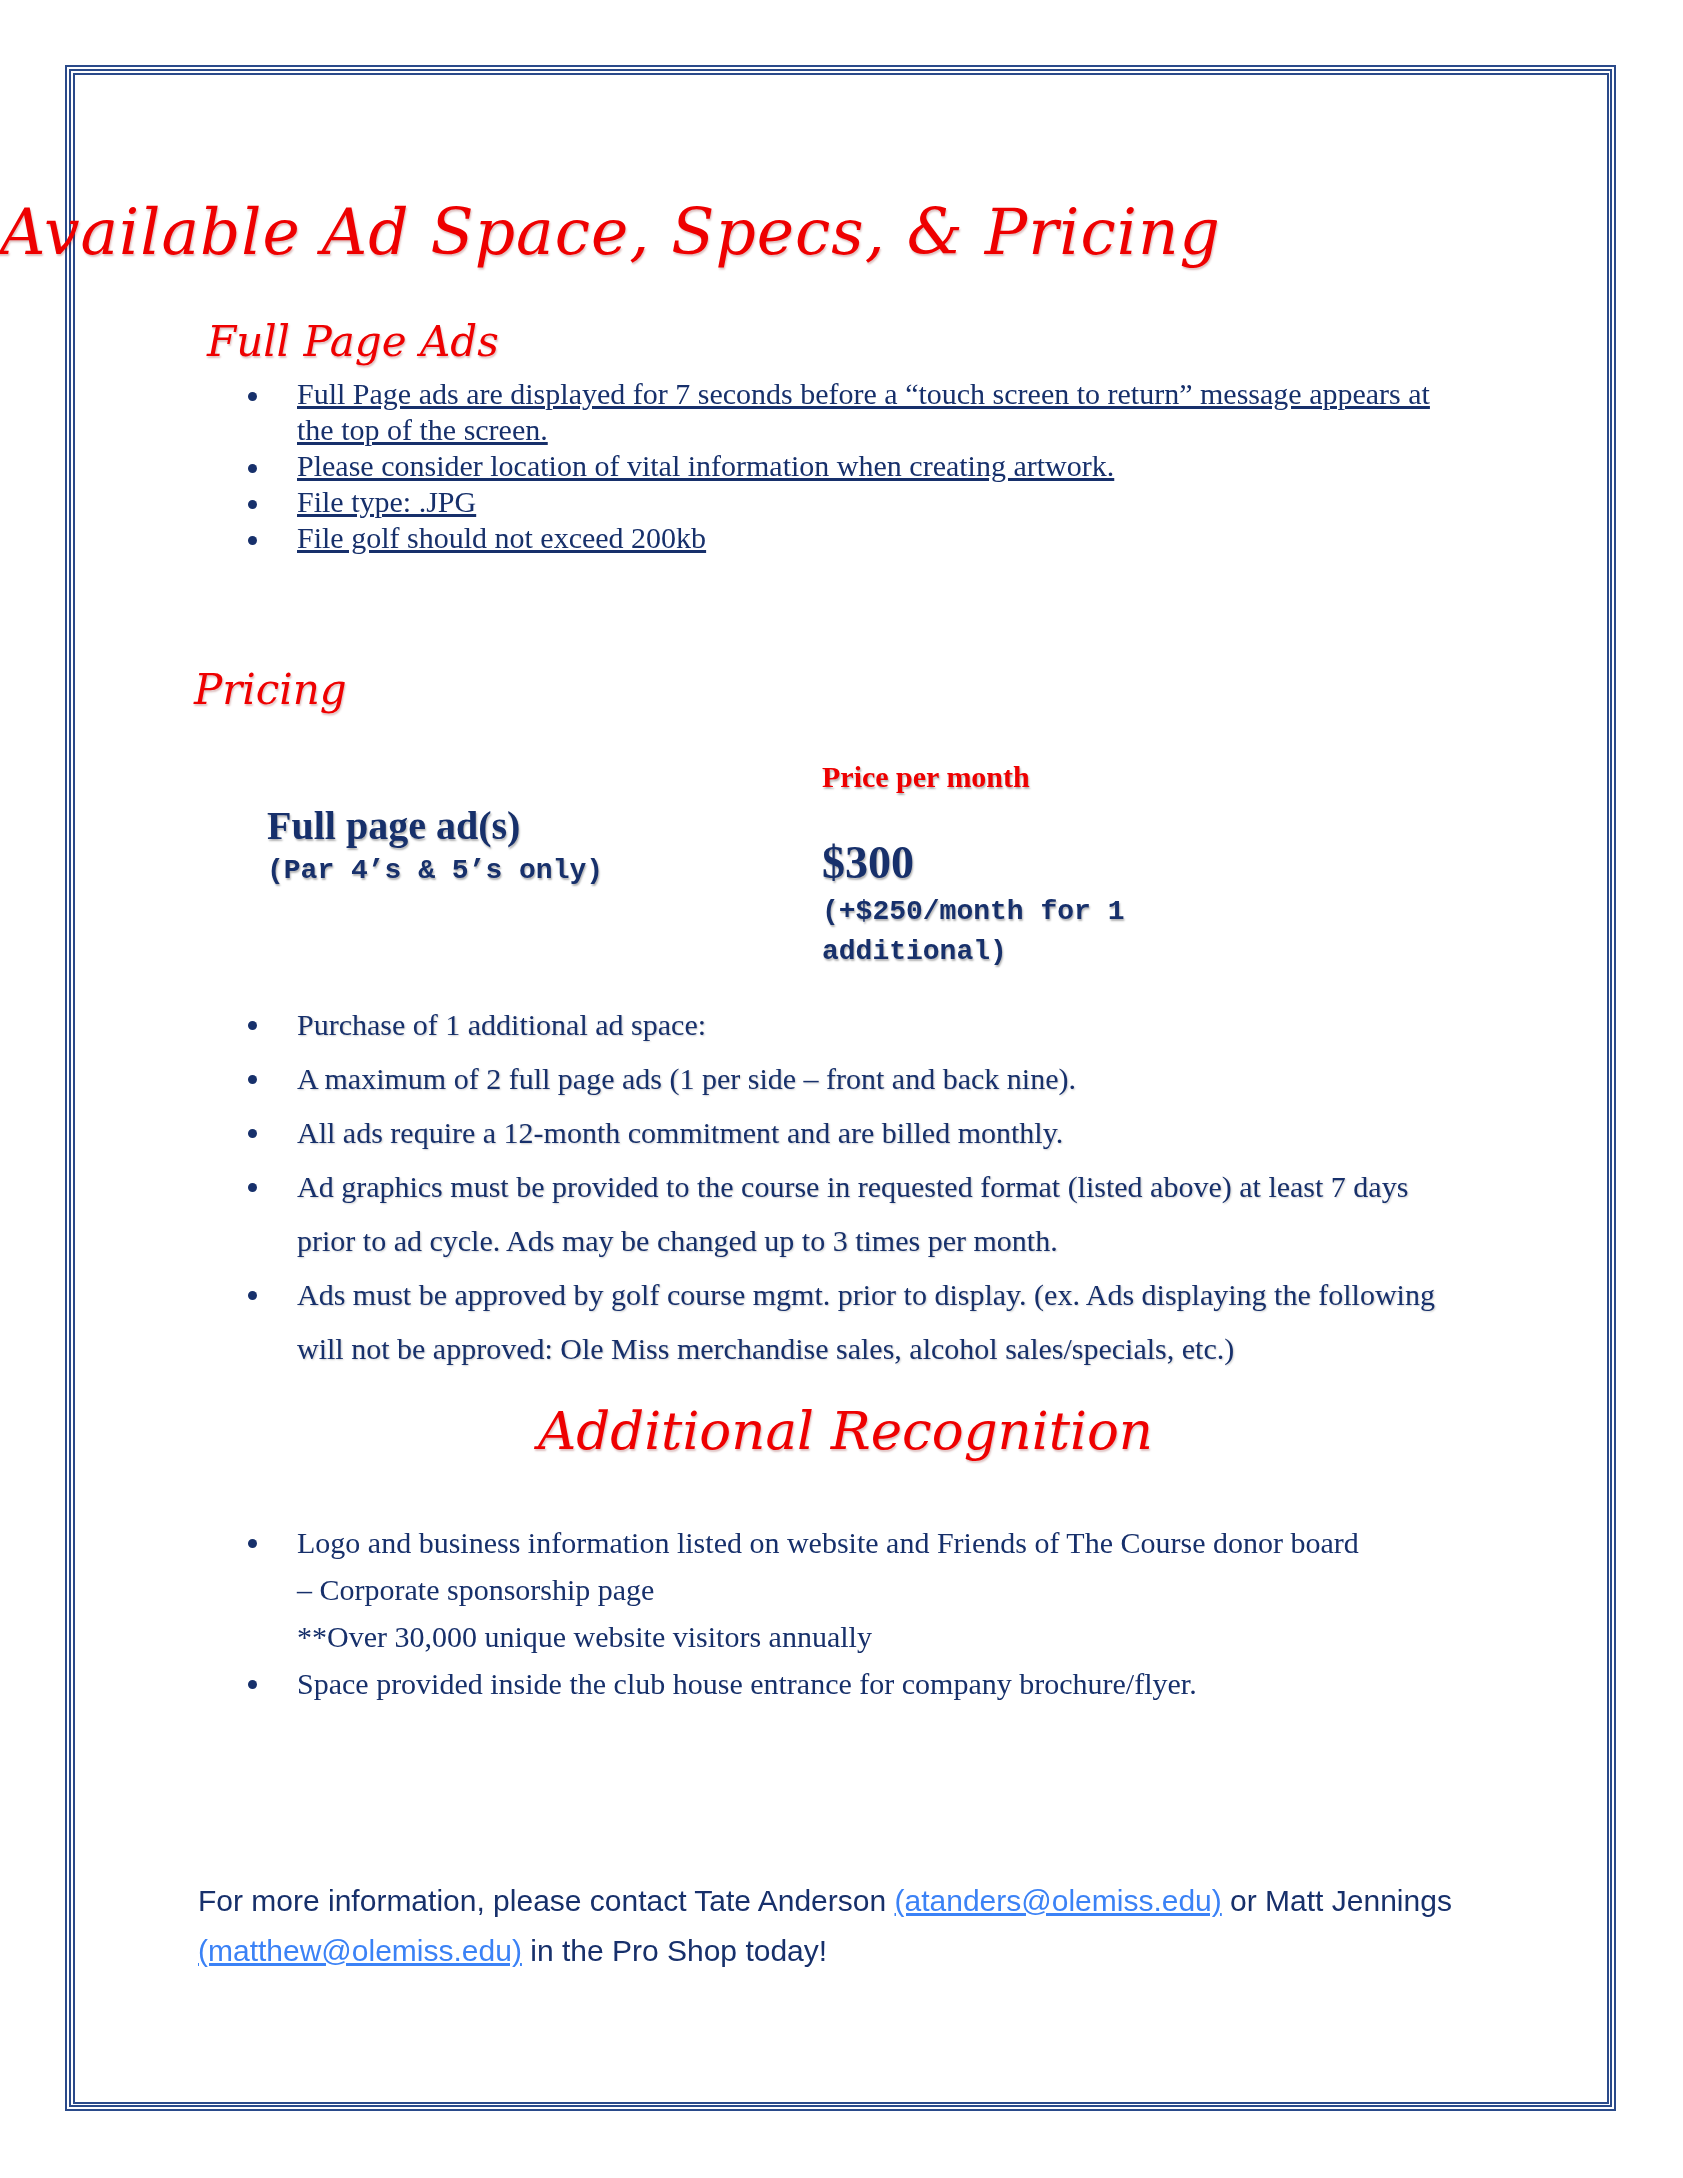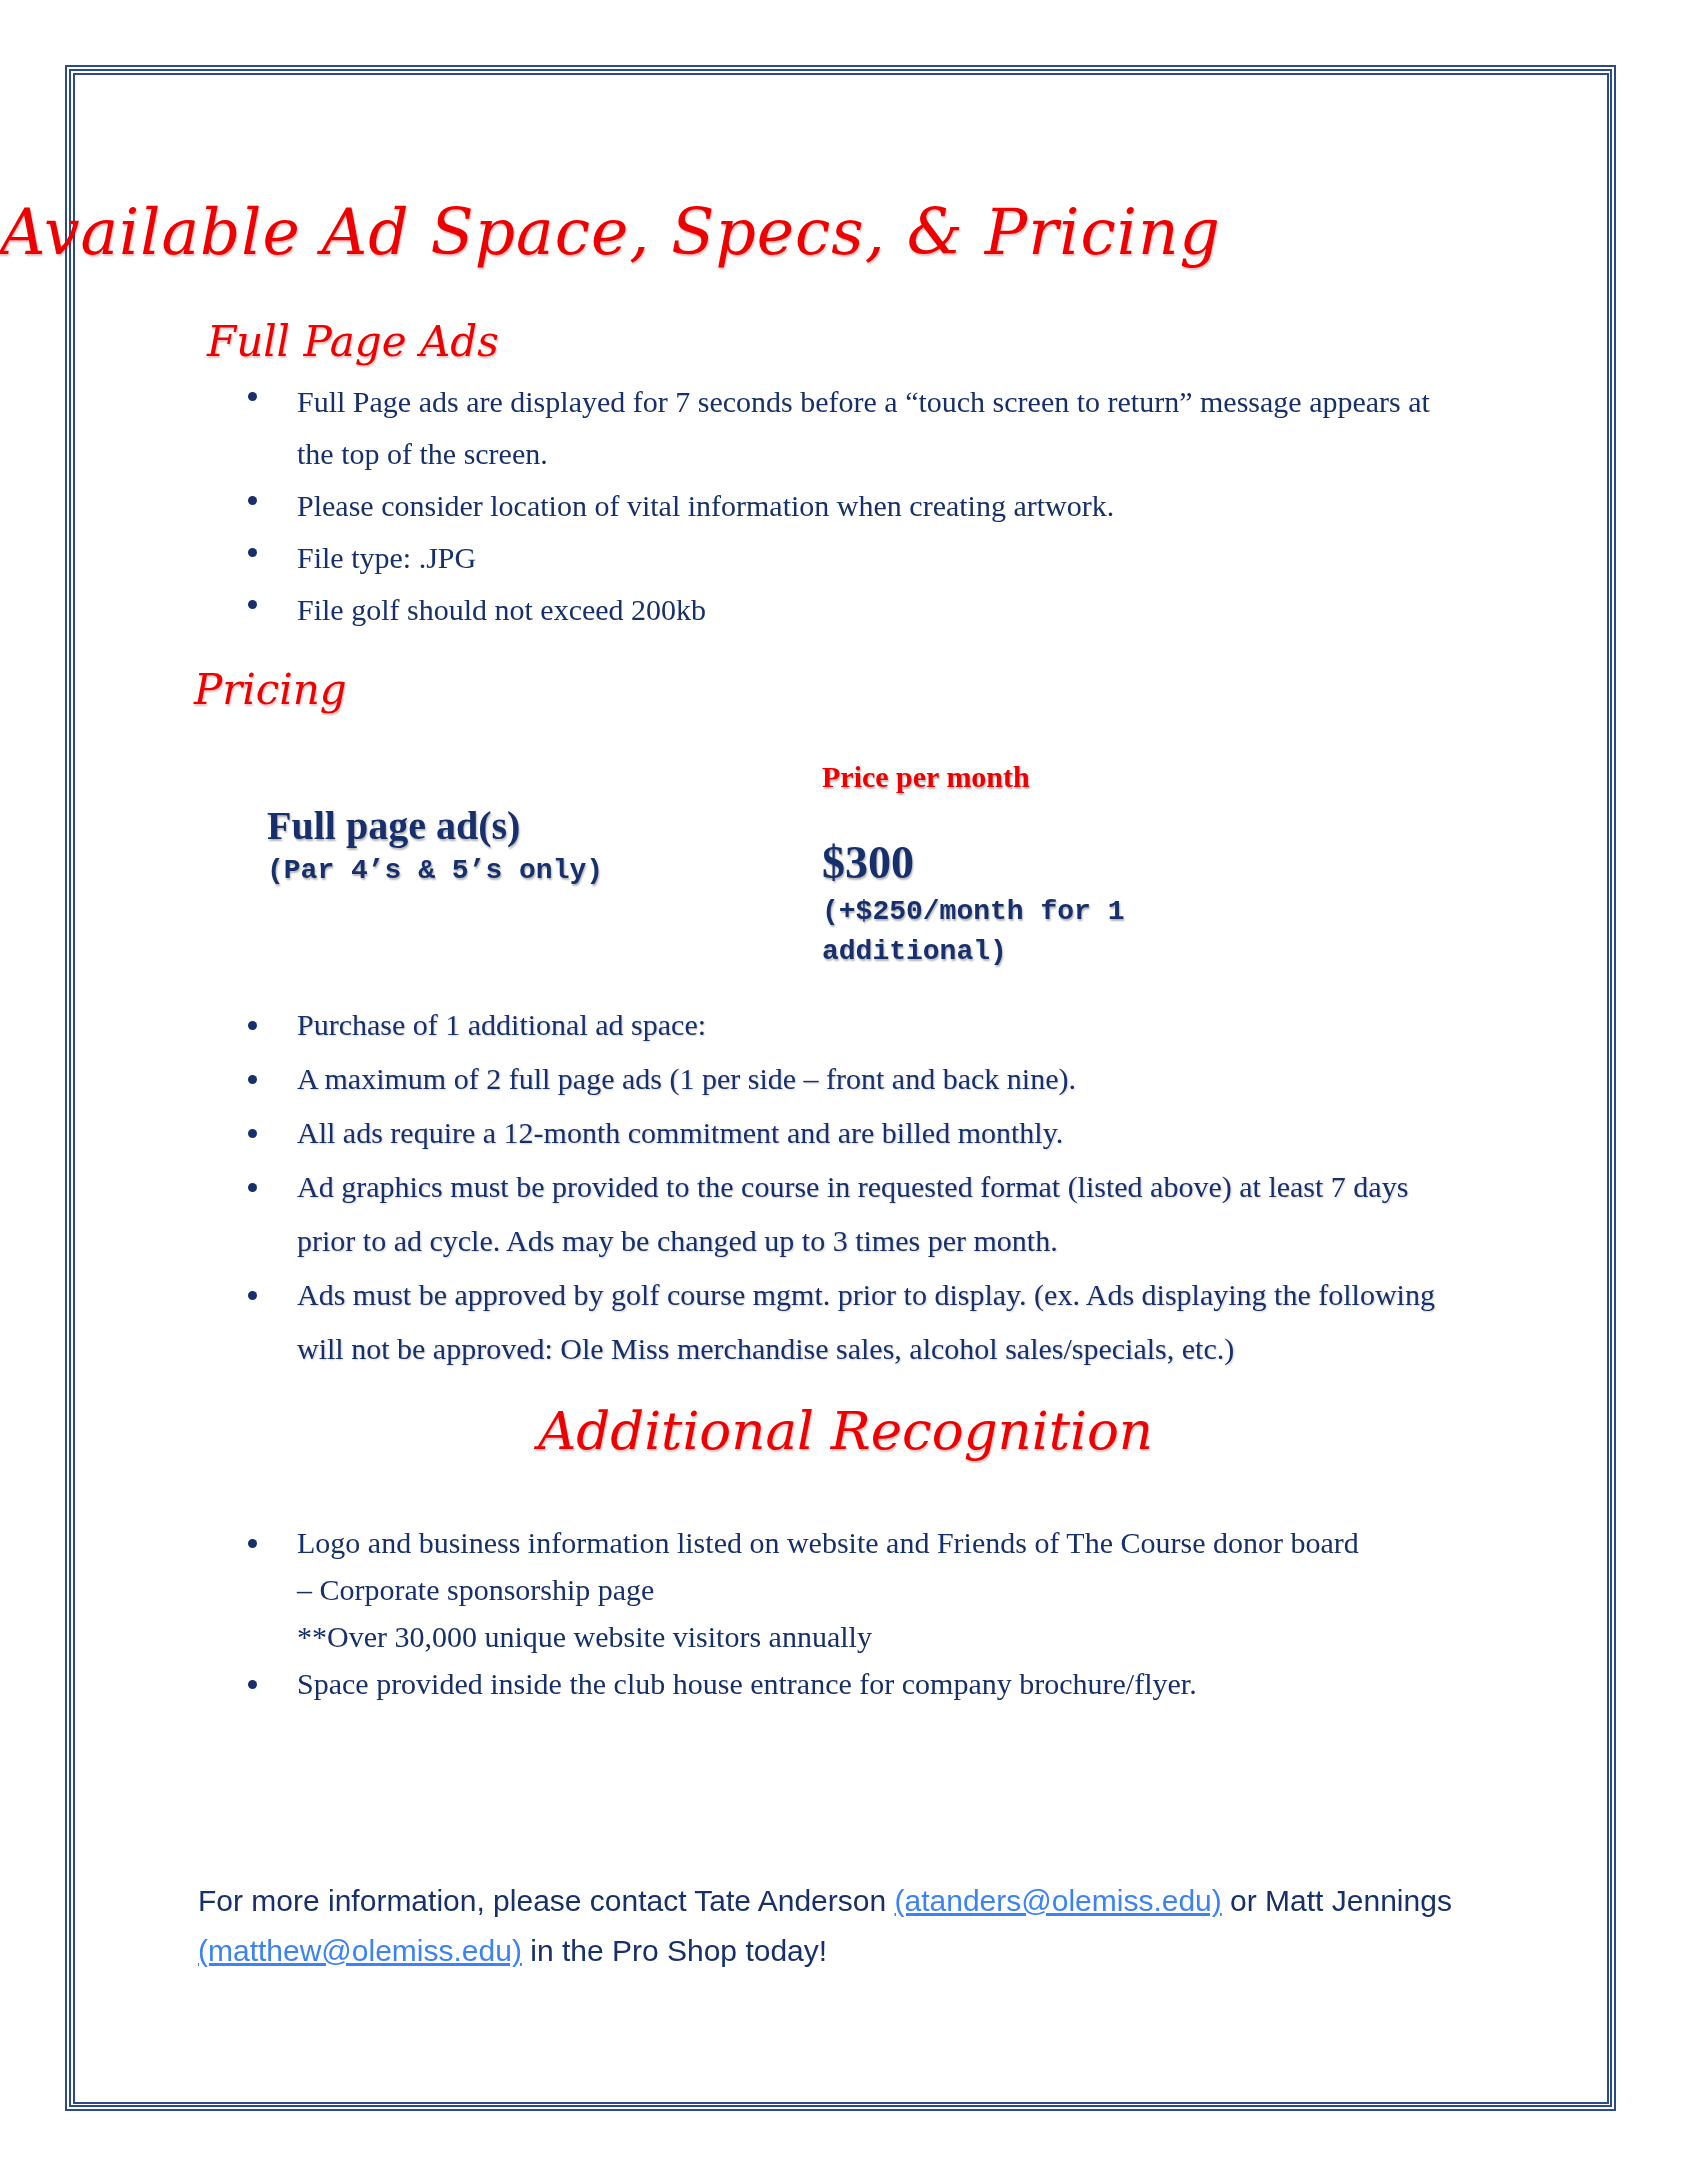--- a/index.html
+++ b/index.html
@@ -13,21 +13,21 @@
   .sans { font-family:"Liberation Sans", sans-serif; color:#17306b; }
 
   .title { position:absolute; left:0; width:1683px; top:196px; text-align:left; font-size:63px; letter-spacing:1px; }
   .h2 { position:absolute; left:194px; font-size:42px; }
 
   ul.bullets { position:absolute; left:0; margin:0; padding:0; list-style:none; }
   ul.bullets li { position:relative; padding-left:297px; width:1148px; font-size:30px; }
   ul.bullets li::before { content:""; position:absolute; left:248px; width:9px; height:9px; border-radius:50%; background:#17306b; }
 
   .list1 { top:376px; }
-  .list1 li { line-height:52px; }
+  .list1 li { line-height:36px;text-decoration:underline; }
   .list1 li::before { top:16px; }
 
   .list2 { top:998px; }
   .list2 li { line-height:54px; text-shadow:1px 1px 2px rgba(0,0,0,0.2); }
   .list2 li::before { top:23px; }
 
   .list3 { top:1519px; }
   .list3 li { line-height:47px; }
   .list3 li::before { top:20px; }
   .list3 .sub { display:block; }

